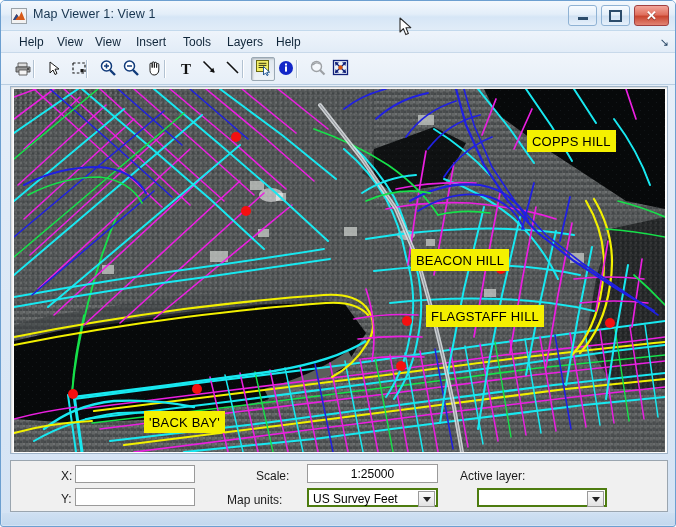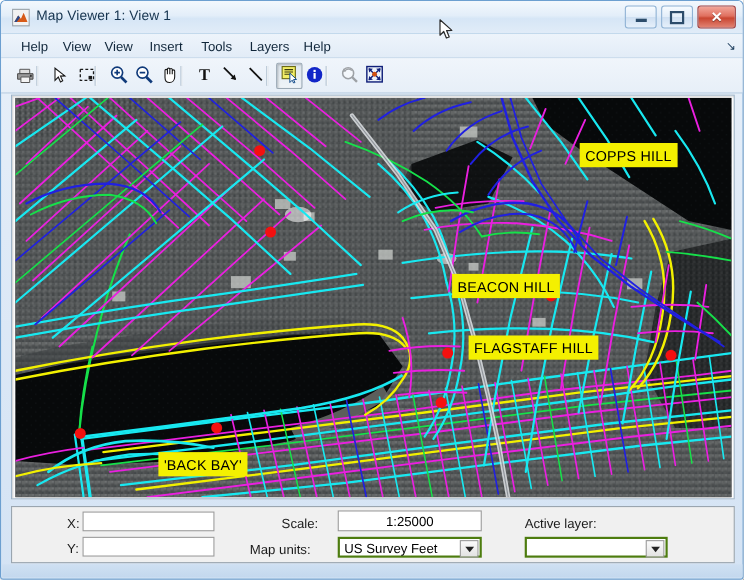--- a/index.html
+++ b/index.html
@@ -724,21 +724,21 @@
     <input class="txtfield center" style="left: 296px; top: 3px; width: 131px; height: 19px;" value="1:25000">
 
     <div class="lbl" style="left:216px; top:32px;">Map units:</div>
     <div class="combo" style="left:296px; top:27px; width:131px; height:19px;">
       <span class="cval">US Survey Feet</span>
       <span class="carrow">
           <span class="tri-down"></span>
         </span>
     </div>
 
-    <div class="lbl" style="left:466px; top:8px;">Active layer:</div>
+    <div class="lbl" style="left:449px; top:8px;">Active layer:</div>
     <div class="combo" style="left:466px; top:27px; width:130px; height:19px;">
       <span class="carrow">
           <span class="tri-down"></span>
         </span>
     </div>
   </div>
 
   <div id="bottomstrip"></div>
 
   <div id="cursor">

